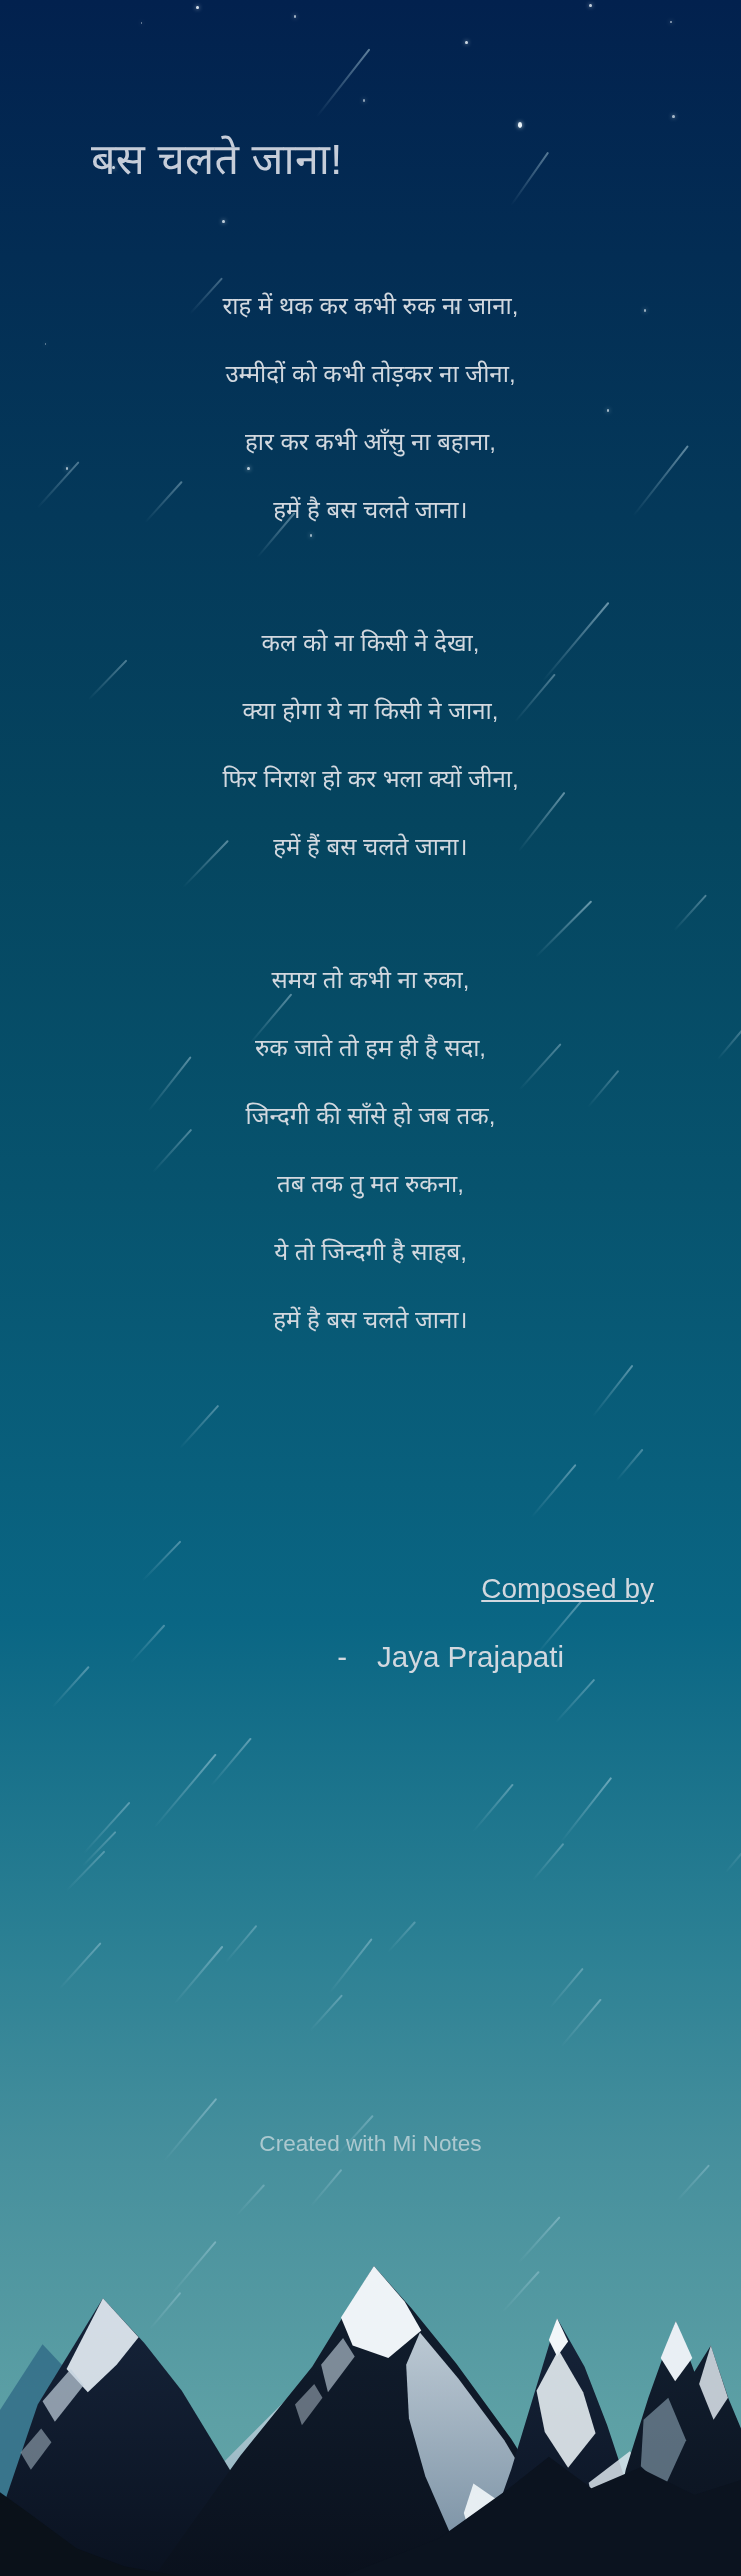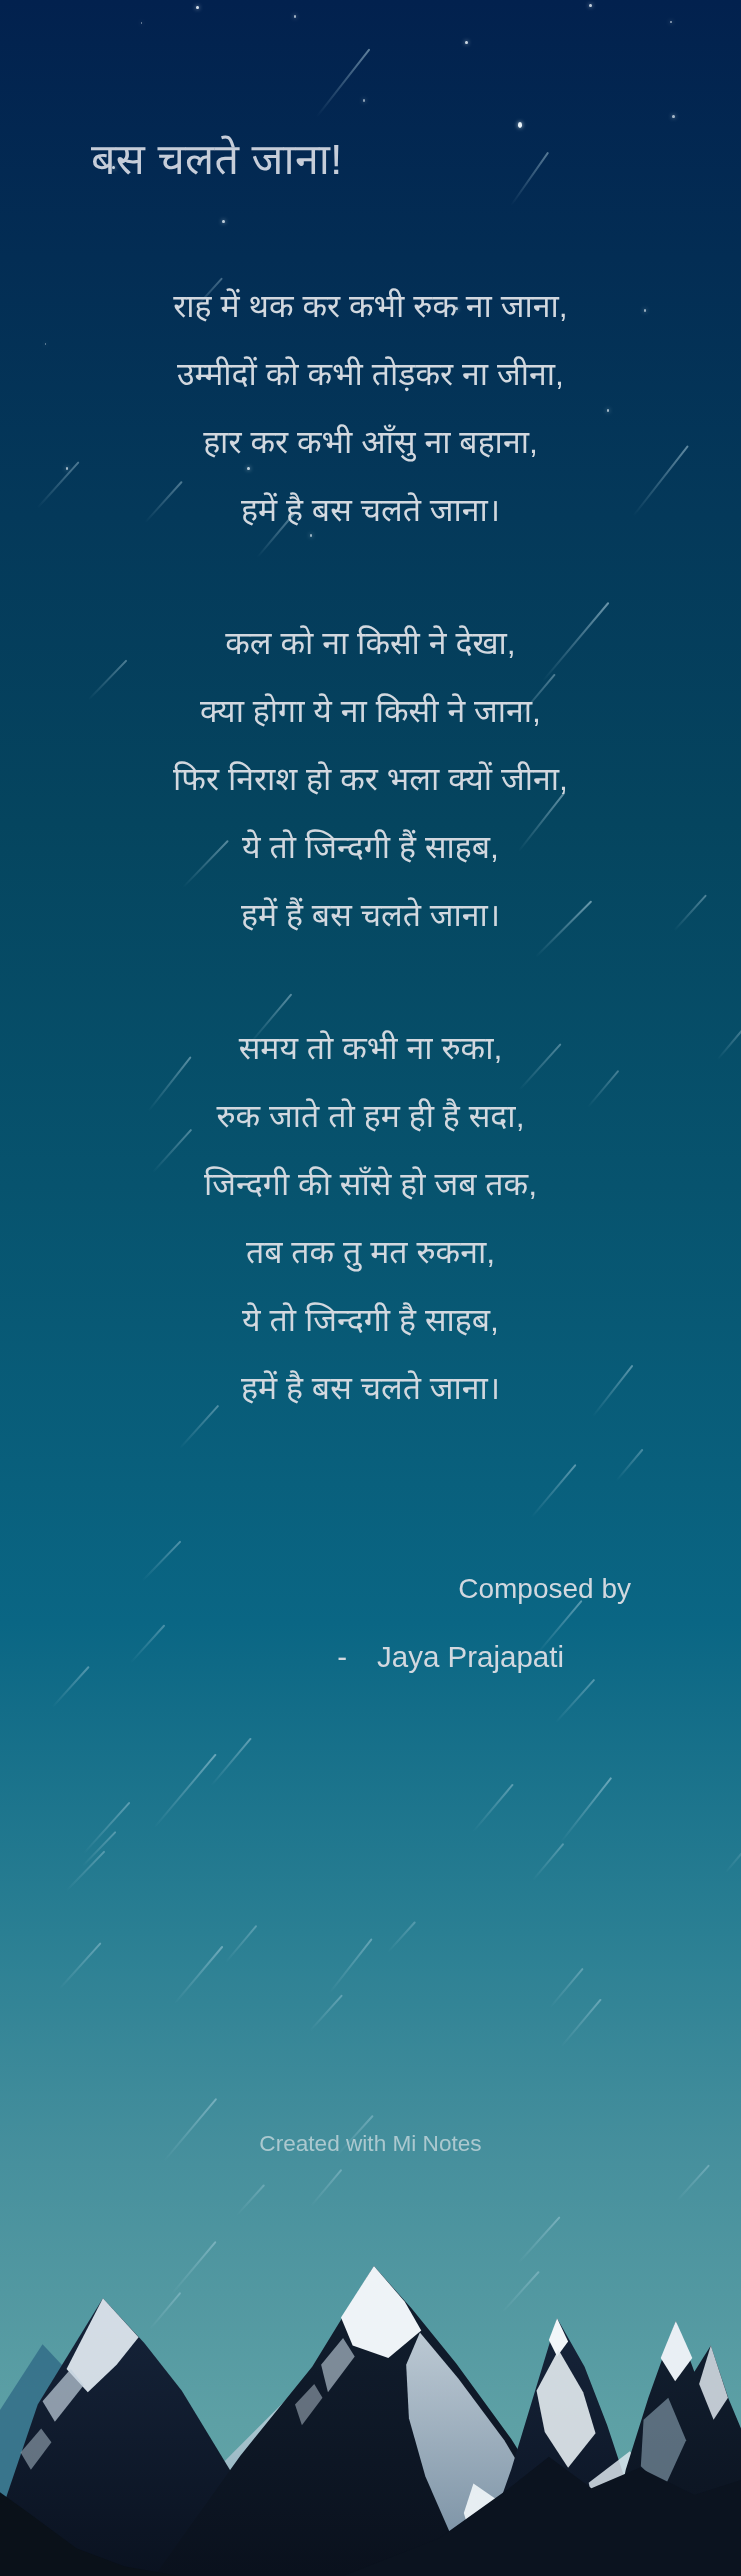--- a/index.html
+++ b/index.html
@@ -17,24 +17,24 @@
       var(--sky-horizon) 94%, #67a7a8 100%);
   }
   .layer{position:absolute;inset:0;}
   .star{position:absolute;border-radius:50%;background:var(--star-color);
         box-shadow:0 0 4.1px rgba(235,245,250,.85);}
   .streak{position:absolute;height:1.7px;border-radius:1.4px;
         background:linear-gradient(90deg, rgba(188,220,233,0) 0%, var(--streak-color) 100%);}
   .title{position:absolute;top:125px;left:91px;margin:0;font-weight:400;
         font-size:43px;line-height:69px;letter-spacing:0.3px;color:var(--title-text);}
   .poem{position:absolute;top:272px;left:0;right:0;text-align:center;color:var(--body-text);}
-  .poem-line{margin:0;line-height:68px;font-size:32px;}
+  .poem-line{margin:0;line-height:68px;font-size:24px;}
   .stanza + .stanza{margin-top:65px;}
   .attribution{position:absolute;top:1555px;left:0;right:0;color:var(--body-text);}
-  .attr-line{line-height:68px;font-size:28px;text-align:right;padding-right:110px;}
+  .attr-line{line-height:68px;font-size:28px;text-align:right;padding-right:87px;text-decoration:underline;}
   .attr-author{display:flex;justify-content:flex-end;column-gap:30px;
         padding-right:177px;line-height:68px;font-size:29.5px;}
   .footer{position:absolute;top:2131px;left:0;right:0;text-align:center;
         font-size:22.6px;color:var(--footer-text);opacity:.85;}
   .mountains{position:absolute;left:0;bottom:0;width:741px;height:384px;display:block;}
 </style>
 </head>
 <body>
 
 <div class="canvas">
@@ -123,21 +123,20 @@
       <div class="stanza">
         <p class="poem-line">राह में थक कर कभी रुक ना जाना,</p>
         <p class="poem-line">उम्मीदों को कभी तोड़कर ना जीना,</p>
         <p class="poem-line">हार कर कभी आँसु ना बहाना,</p>
         <p class="poem-line">हमें है बस चलते जाना।</p>
       </div>
       <div class="stanza">
         <p class="poem-line">कल को ना किसी ने देखा,</p>
         <p class="poem-line">क्या होगा ये ना किसी ने जाना,</p>
         <p class="poem-line">फिर निराश हो कर भला क्यों जीना,</p>
-        <p class="poem-line">ये तो जिन्दगी हैं साहब,</p>
         <p class="poem-line">हमें हैं बस चलते जाना।</p>
       </div>
       <div class="stanza">
         <p class="poem-line">समय तो कभी ना रुका,</p>
         <p class="poem-line">रुक जाते तो हम ही है सदा,</p>
         <p class="poem-line">जिन्दगी की साँसे हो जब तक,</p>
         <p class="poem-line">तब तक तु मत रुकना,</p>
         <p class="poem-line">ये तो जिन्दगी है साहब,</p>
         <p class="poem-line">हमें है बस चलते जाना।</p>
       </div>

